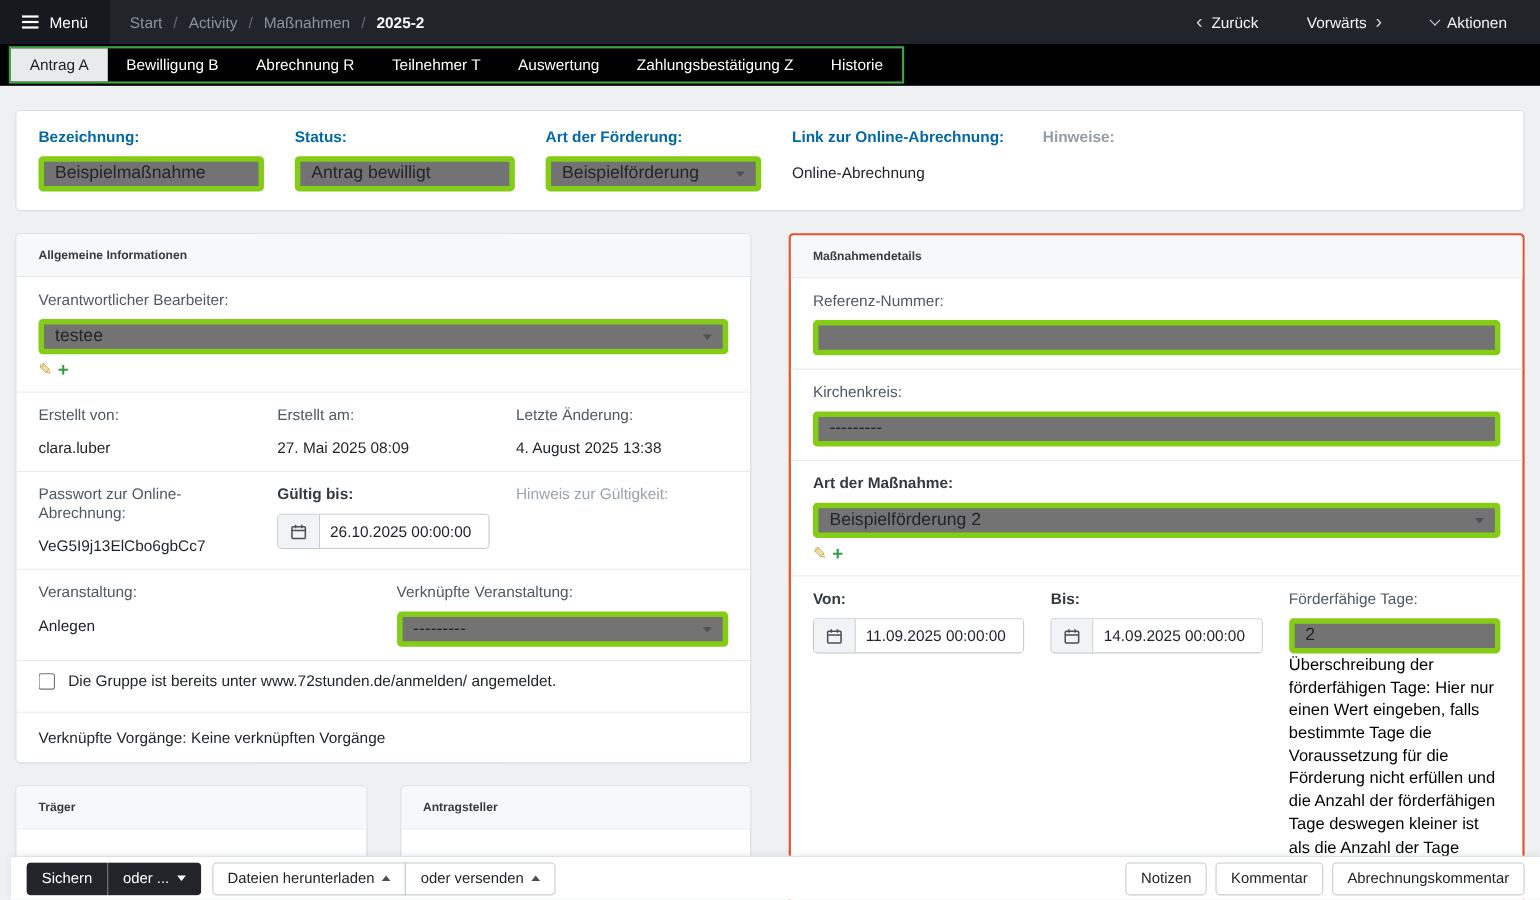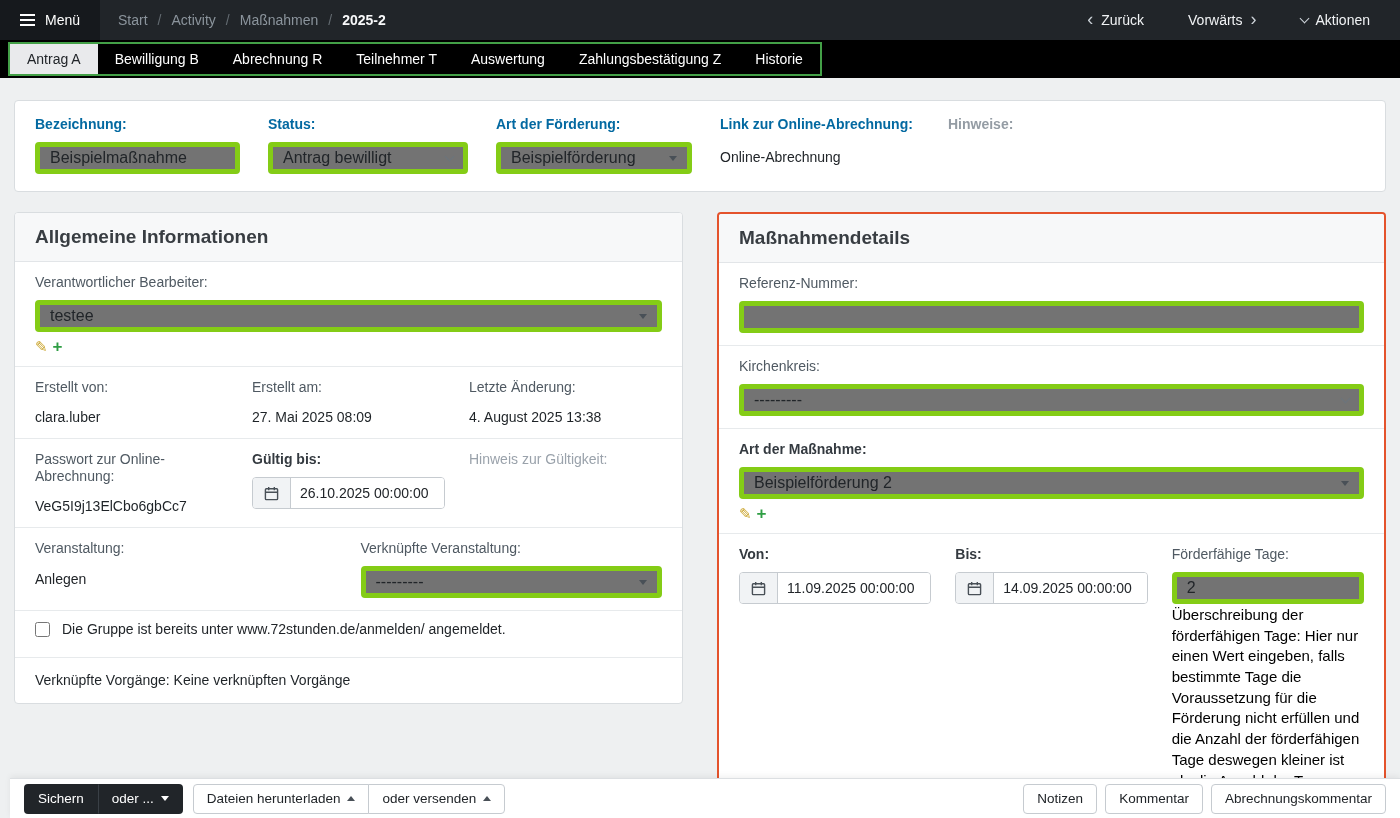--- a/index.html
+++ b/index.html
@@ -28,21 +28,21 @@
   
   .tabbar { height:38px; background:#000; display:flex; align-items:center; padding:0 8px; }
   .tabgroup { display:flex; align-items:stretch; border:2px solid #43a047; height:34px; }
   .tab { display:flex; align-items:center; padding:0 17px; color:#fff; cursor:pointer; white-space:nowrap; }
   .tab.active { background:#e9eaec; color:#212529; }
 
   
   .content { position:absolute; top:78px; left:0; right:0; bottom:0; overflow:hidden; padding:22px 14px 0; }
 
   .card { background:#fff; border:1px solid #d9dde0; border-radius:4px; }
-  .card-header { padding:13px 20px; background:#f7f8f9; border-bottom:1px solid #e2e5e8; border-radius:3px 3px 0 0; font-weight:700; font-size:19px; color:#383d42; }
+  .card-header { padding:13px 20px; background:#f7f8f9; border-bottom:1px solid #e2e5e8; border-radius:3px 3px 0 0; font-weight:700; font-size:11px; color:#383d42; }
 
   .header-card { padding:15px 20px 17px; display:flex; gap:28px; }
   .field { display:flex; flex-direction:column; }
   .flabel { font-weight:700; color:#0369a1; margin-bottom:10px; }
   .flabel.muted { color:#949ca4; }
 
   .input { height:32px; border:5px solid #84cc16; border-radius:4px; padding:0 10px; font-size:16px; color:#212529; background:#737373; display:flex; align-items:center; width:100%; font-family:inherit; }
   input.input { outline:none; }
   .sel { justify-content:space-between; gap:8px; cursor:pointer; }
   .sel span:first-child { overflow:hidden; white-space:nowrap; }
@@ -246,20 +246,30 @@
         <div class="section check-row">
           <input type="checkbox" style="">
           <span>Die Gruppe ist bereits unter www.72stunden.de/anmelden/ angemeldet.</span>
         </div>
 
         <div class="section" style="padding-top:14px; padding-bottom:14px;">
           <span class="val">Verknüpfte Vorgänge: Keine verknüpften Vorgänge</span>
         </div>
       </section>
 
+      <div class="half-cards">
+        <section class="card half">
+          <div class="card-header">Träger</div>
+          <div style="height:40px;"></div>
+        </section>
+        <section class="card half">
+          <div class="card-header">Antragsteller</div>
+          <div style="height:40px;"></div>
+        </section>
+      </div>
     </div>
 
     <div class="col">
       <section class="card details-card">
         <div class="card-header">Maßnahmendetails</div>
 
         <div class="section">
           <div class="lbl">Referenz-Nummer:</div>
           <input class="input" value="" style="">
         </div>

